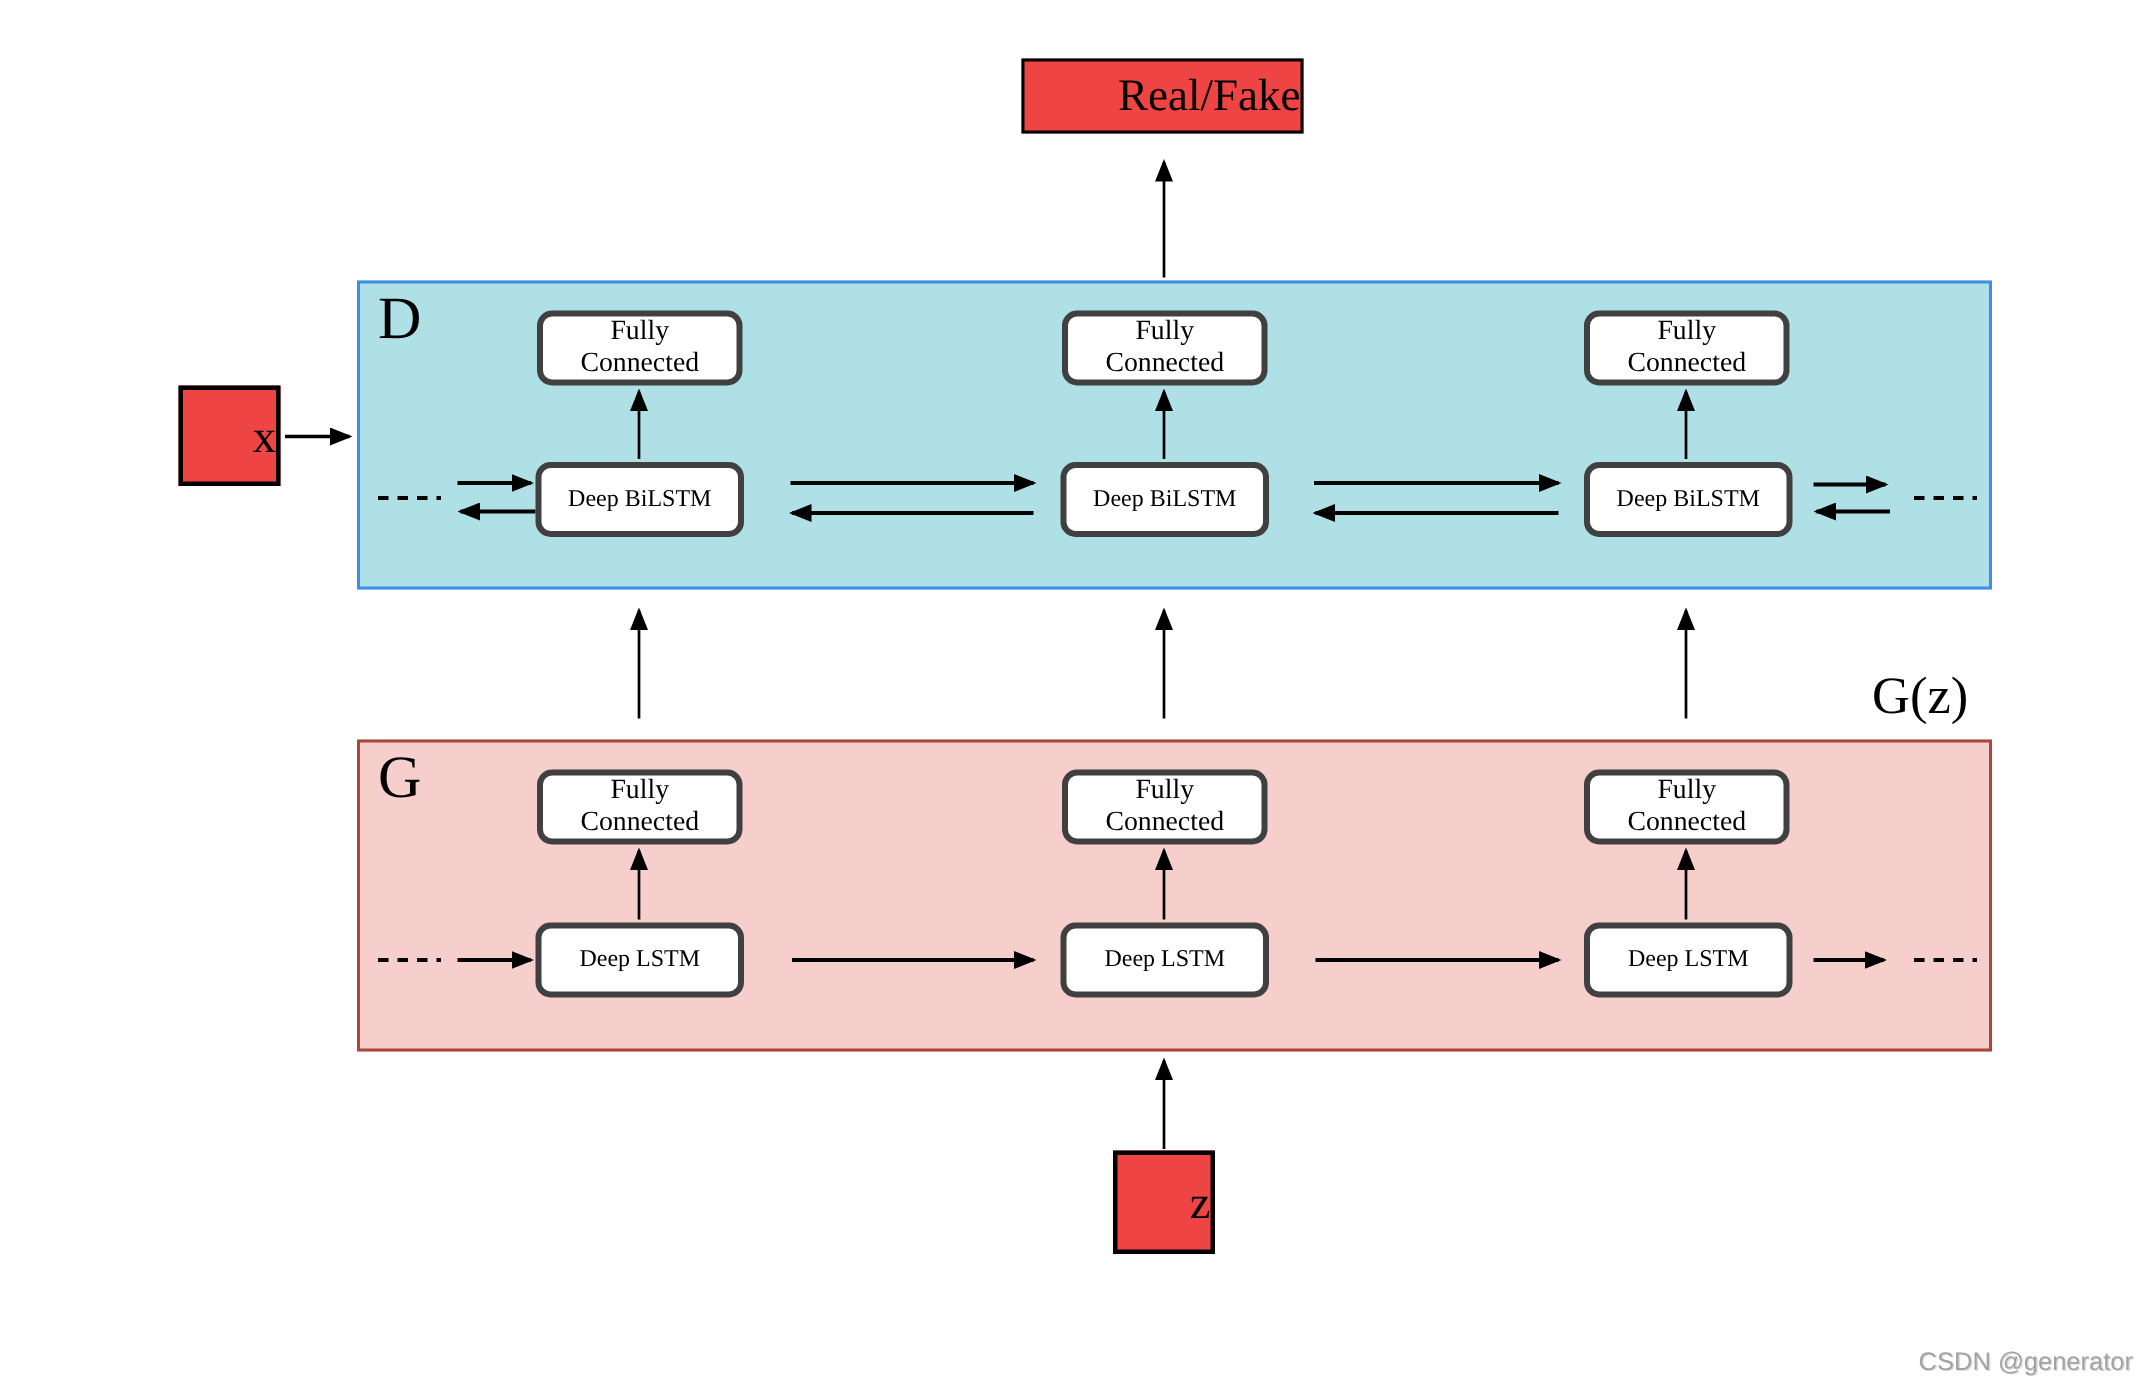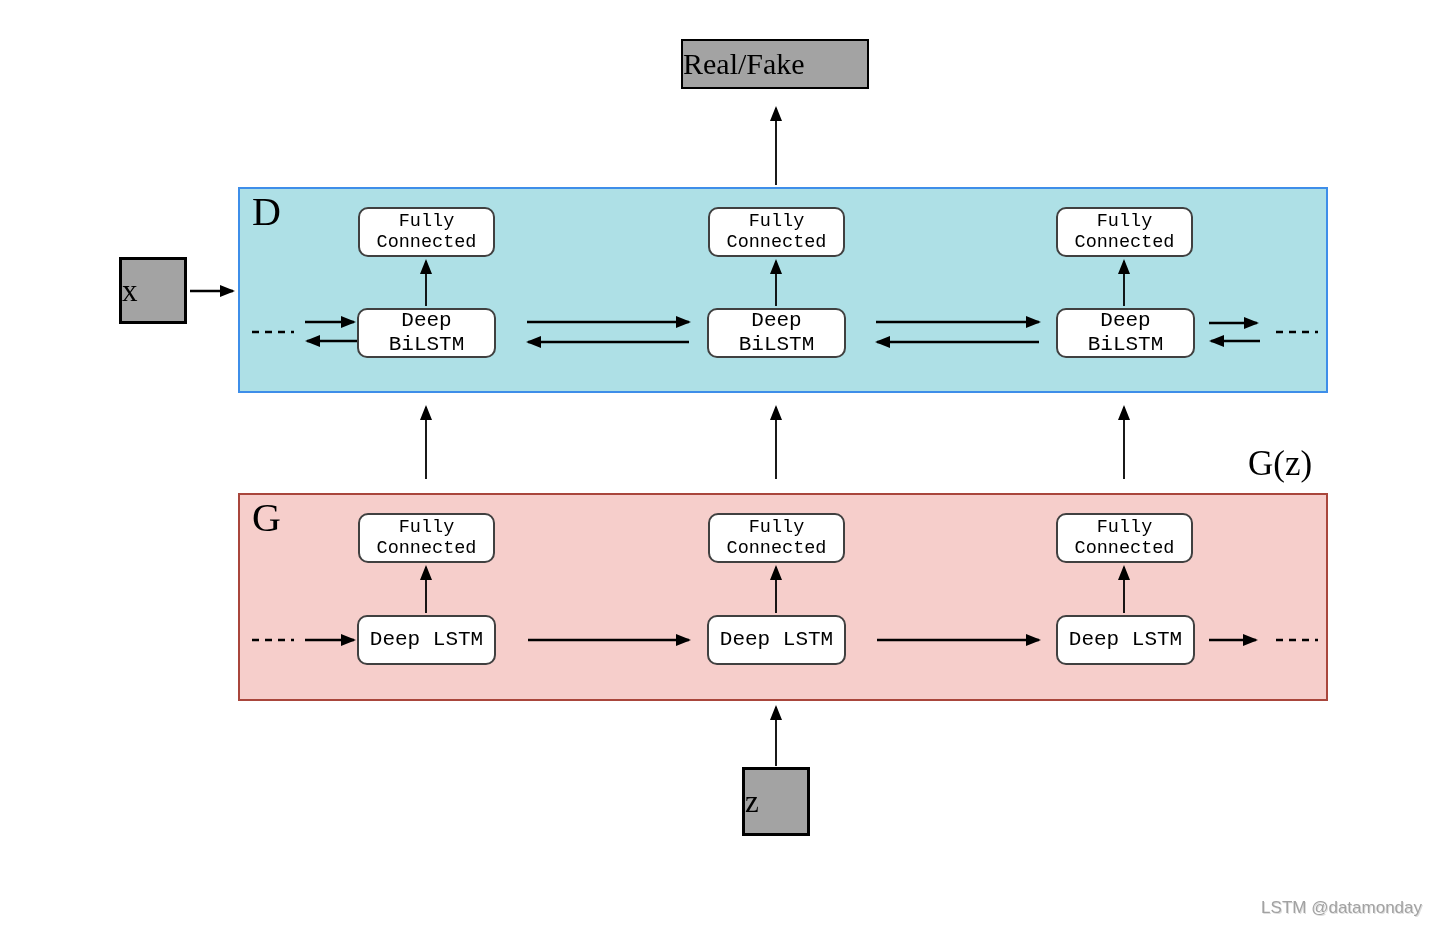--- a/index.html
+++ b/index.html
@@ -6,31 +6,31 @@
   #stage{
     position:relative;width:1436px;height:931px;background:#ffffff;overflow:hidden;
     font-family:"Liberation Serif", serif;color:#000;
   }
   
   .panel{position:absolute;box-sizing:border-box;border:2.5px solid #000;z-index:1;}
   
   #arrows{position:absolute;left:0;top:0;z-index:2;pointer-events:none;}
   
   .sqbox{
-    position:absolute;box-sizing:border-box;background:#a3a3a3;border:2.5px solid #000;
-    display:flex;align-items:center;justify-content:flex-start;z-index:3;
+    position:absolute;box-sizing:border-box;background:#ef4444;border:2.5px solid #000;
+    display:flex;align-items:center;justify-content:flex-end;z-index:3;
   }
   
   .node{
-    position:absolute;box-sizing:border-box;background:#fff;border:2px solid #404040;
+    position:absolute;box-sizing:border-box;background:#fff;border:4px solid #404040;
     border-radius:10px;display:flex;flex-direction:column;align-items:center;justify-content:center;
-    z-index:3;text-align:center;line-height:21px;font-family:Liberation Mono, monospace;
+    z-index:3;text-align:center;line-height:21px;
   }
   .node.fc{font-size:18.5px;}
-  .node.cell{font-size:21px;line-height:24px;}
+  .node.cell{font-size:16px;line-height:24px;}
   .corner-label{position:absolute;z-index:3;font-size:40px;line-height:1;}
   .gz-label{position:absolute;z-index:3;font-size:35px;line-height:1;}
   #caption{
     position:absolute;left:0;right:0;top:868px;text-align:center;
     font-size:27px;z-index:3;
   }
   #watermark{
     position:absolute;right:14px;top:898px;z-index:3;
     font-family:"Liberation Sans", sans-serif;font-size:17px;color:#a2a2a2;
     text-shadow:1px 1px 0 #dedede;
@@ -151,15 +151,15 @@
     <span>Deep LSTM</span>
   </div>
   <div class="node cell" style="left:707px;top:615px;width:139px;height:50px;">
     <span>Deep LSTM</span>
   </div>
   <div class="node cell" style="left:1056px;top:615px;width:139px;height:50px;">
     <span>Deep LSTM</span>
   </div>
 
 
-  <div id="watermark">LSTM @datamonday</div>
+  <div id="watermark">CSDN @generator</div>
 
 </div>
 
 </body></html>

